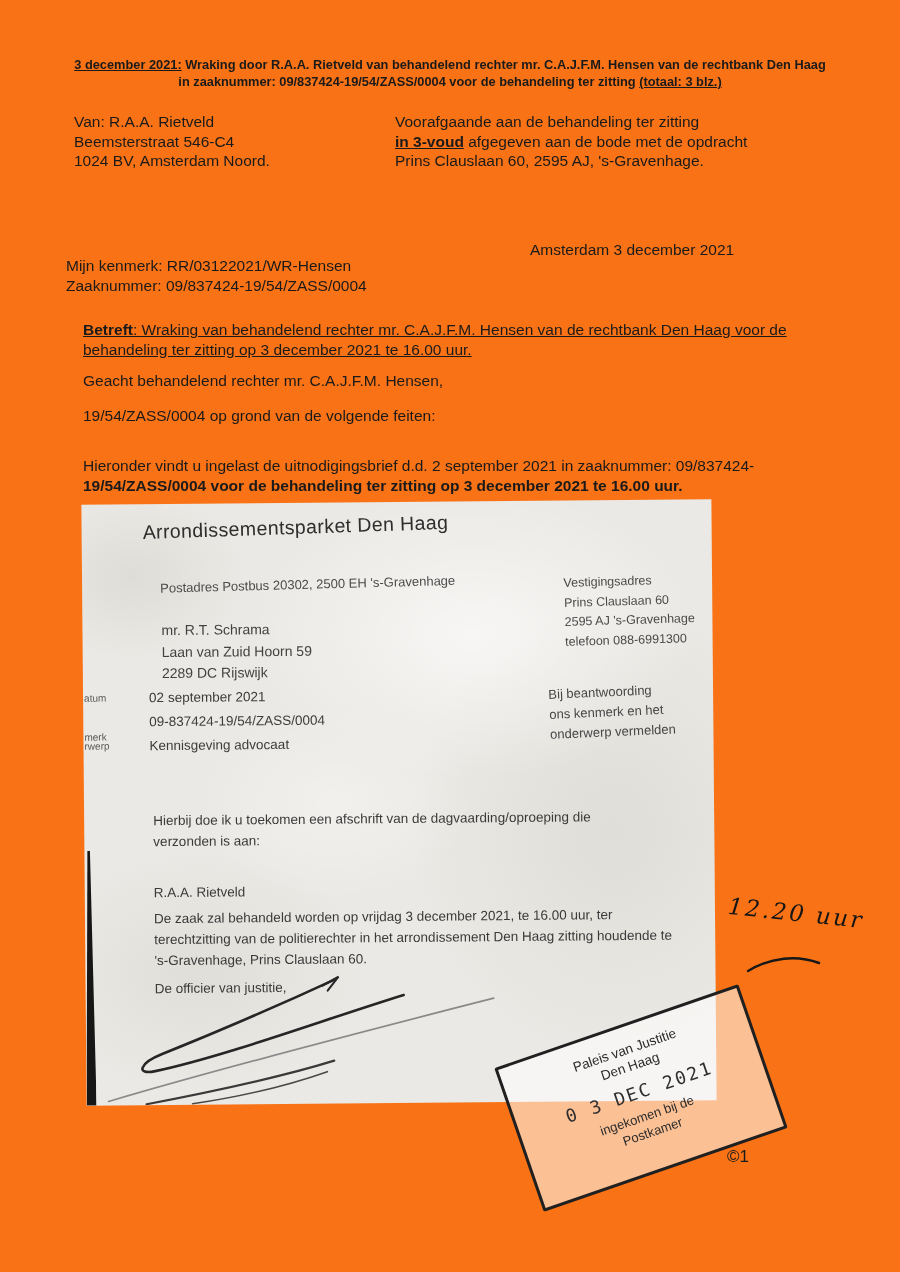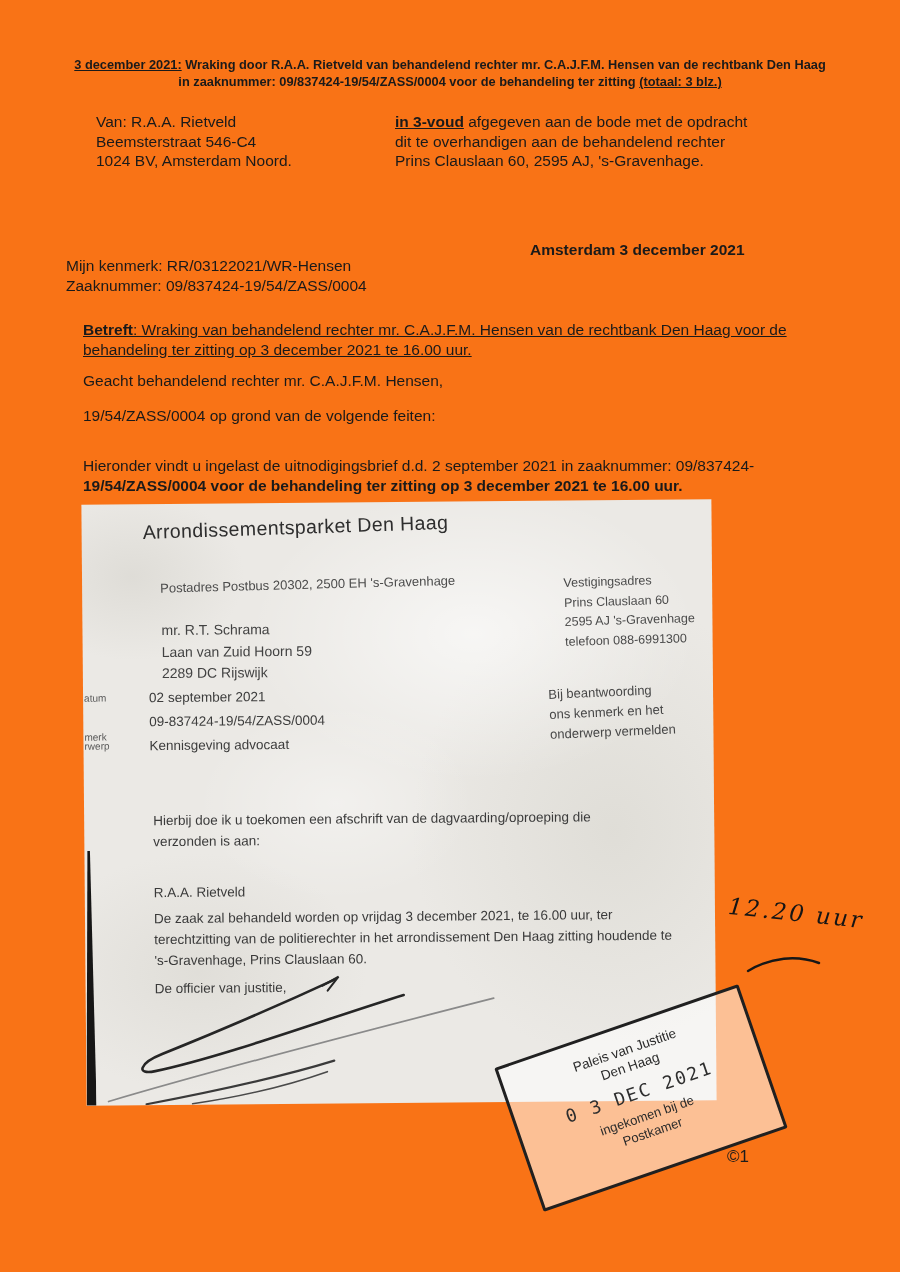--- a/index.html
+++ b/index.html
@@ -7,24 +7,24 @@
   .page {
     position:relative; width:900px; height:1272px; background:#f97316;
     font-family:"Liberation Sans", sans-serif; color:#1a1a1a; overflow:hidden;
   }
   .abs { position:absolute; }
   
   .hdr { left:0; top:56px; width:900px; text-align:center; font-size:12.8px; font-weight:bold; line-height:17px; }
   .u { text-decoration:underline; }
   
   .body-txt { font-size:15.5px; line-height:19.5px; }
-  .sender { left:96px; top:112px; }
+  .sender { left:74px; top:112px; }
   .delivery { left:395px; top:112px; }
   .b { font-weight:bold; }
-  .dateline { left:530px; top:240px;font-weight:bold; }
+  .dateline { left:530px; top:240px; }
   .refs { left:66px; top:256px; }
   .betreft { left:83px; top:320px; width:762px;text-decoration:underline; }
   .salutation { left:83px; top:371px; }
   .para { left:83px; top:406px; }
   .para2 { left:83px; top:456px; }
   .line { display:block; }
   
   .scan {
     left:84px; top:502px; width:630px; height:601px;
     background-color:#ebe9e5;
@@ -71,22 +71,22 @@
     <span><span>in zaaknummer: 09/837424-19/54/ZASS/0004 voor de behandeling ter zitting </span><span class="u">(totaal: 3 blz.)</span></span>
   </div>
 
   <div class="abs sender body-txt">
     <span class="line">Van: R.A.A. Rietveld</span>
     <span class="line">Beemsterstraat 546-C4</span>
     <span class="line">1024 BV, Amsterdam Noord.</span>
   </div>
 
   <div class="abs delivery body-txt">
+    <span class="line">Voorafgaande aan de behandeling ter zitting</span>
     <span class="line"><span class="b u">in 3-voud</span><span> afgegeven aan de bode met de opdracht</span></span>
-    <span class="line">dit te overhandigen aan de behandelend rechter</span>
     <span class="line">Prins Clauslaan 60, 2595 AJ, 's-Gravenhage.</span>
   </div>
 
   <div class="abs dateline body-txt">Amsterdam 3 december 2021</div>
 
   <div class="abs refs body-txt">
     <span class="line">Mijn kenmerk: RR/03122021/WR-Hensen</span>
     <span class="line">Zaaknummer: 09/837424-19/54/ZASS/0004</span>
   </div>
 

